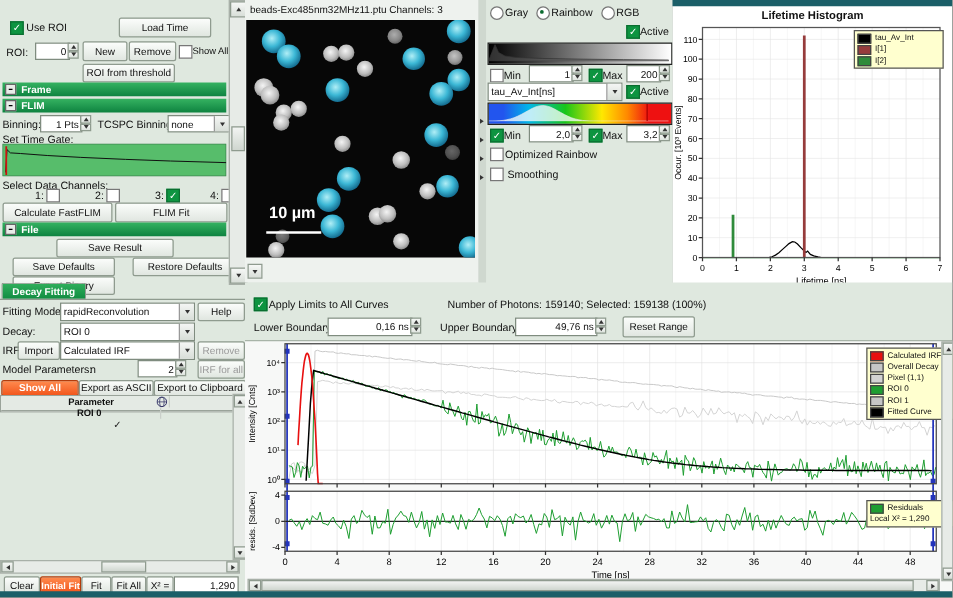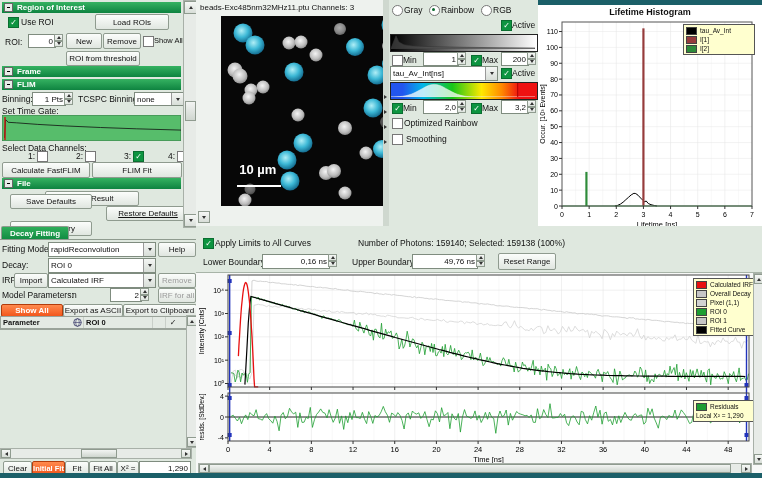--- a/index.html
+++ b/index.html
@@ -33,47 +33,43 @@
   .tri-d{width:0;height:0;border-left:2.5px solid transparent;border-right:2.5px solid transparent;border-top:3.5px solid #333;}
   .tri-l{width:0;height:0;border-top:2.5px solid transparent;border-bottom:2.5px solid transparent;border-right:3.5px solid #333;}
   .tri-r{width:0;height:0;border-top:2.5px solid transparent;border-bottom:2.5px solid transparent;border-left:3.5px solid #333;}
   .sb{position:absolute;background:#e7ebe7;border:1px solid #a8b0a8;}
   .sbbtn{position:absolute;background:linear-gradient(#f6f8f6,#d8ded8);border:1px solid #8f9b8f;display:flex;align-items:center;justify-content:center;}
   .thumb{position:absolute;background:linear-gradient(#f2f4f2,#cfd6cf);border:1px solid #8f9b8f;}
   .tab{position:absolute;height:13px;display:flex;align-items:center;justify-content:center;font-size:8px;
        border:1px solid #8f9b8f;border-bottom:none;border-radius:2px 2px 0 0;background:#d4dcd4;}
   .tab.on{background:linear-gradient(#2fae5b,#0f8a40);color:#fff;font-weight:bold;}
   .tbl{position:absolute;left:0;top:315px;width:186px;background:#fff;border:1px solid #9aa39a;}
-  .thead{position:relative;height:11px;background:#e4eae4;border-bottom:1px solid #9aa39a;font-size:7.5px;display:flex;align-items:center;}
+  .thead{position:relative;height:11px;background:#e4eae4;border-bottom:1px solid #9aa39a;font-size:7.5px;display:flex;align-items:center;flex-direction:column;}
   .tc1{width:80px;position:relative;height:100%;display:flex;align-items:center;border-right:1px solid #c9cfc9;font-size:7.5px;}
   .tc2{width:64px;position:relative;height:100%;display:flex;align-items:center;justify-content:flex-end;padding-right:2px;border-right:1px solid #c9cfc9;font-size:7.5px;}
   .tcs{width:12px;height:100%;display:flex;flex-direction:column;border-right:1px solid #c9cfc9;}
   .tck{width:14px;height:100%;display:flex;align-items:center;justify-content:center;font-size:8px;color:#222;}
   .bead{position:absolute;border-radius:50%;transform:translate(-50%,-50%);}
   .bead.cyan{background:radial-gradient(circle at 42% 38%,#b0eef6 0%,#3cb8d6 40%,#0f6387 78%,#073246 100%);}
   .bead.gray{background:radial-gradient(circle at 45% 40%,#f4f4f4 0%,#bdbdbd 50%,#6e6e6e 90%);}
   .legend{position:absolute;background:#ffffcf;border:1px solid #555;padding:1px 2px;font-size:6.5px;}
   .legend .lr{display:flex;align-items:center;gap:3px;height:9px;white-space:nowrap;}
   .legend .sw{width:9px;height:6px;border:1px solid #444;flex:0 0 auto;}
   .teal{background:#1b5f68;}
   svg text{font-family:"Liberation Sans",sans-serif;}
 </style>
 </head>
 <body>
 
 <div id="app">
 
   <div class="panel" style="left:0;top:0;width:183px;height:226px;border-right:1px solid #a8b4a8;">
-    <div class="ghdr" style="top:2px;">
-        <span class="ghbtn"></span>
-        <span>Region of Interest</span>
-      </div>
     <span class="cb on" style="left:8px;top:17px;">✓</span>
     <span class="lbl" style="left:21px;top:17px;">Use ROI</span>
-    <div class="btn" style="left:95px;top:14px;width:72px;height:14px;">Load ROIs</div>
+    <div class="btn" style="left:95px;top:14px;width:72px;height:14px;">Load Time</div>
     <span class="lbl" style="left:5px;top:37px;">ROI:</span>
     <div class="fld" style="left:28px;top:34px;width:24px;height:12px;">0</div>
     <div class="spn" style="left:54px;top:34px;">
         <i>
           <b class="tri-u"></b>
         </i>
         <i>
           <b class="tri-d"></b>
         </i>
       </div>
@@ -129,22 +125,22 @@
         <span class="cb" style="left: 177px; top: 0px;"></span>
       </div>
     <div class="btn" style="left:2px;top:162px;width:86px;height:14px;">Calculate FastFLIM</div>
     <div class="btn" style="left:92px;top:162px;width:88px;height:14px;">FLIM Fit</div>
 
     <div class="ghdr" style="top:178px;">
         <span class="ghbtn"></span>
         <span>File</span>
       </div>
     <div class="btn" style="left:45px;top:191px;width:92px;height:13px;">Save Result</div>
-    <div class="btn" style="left:10px;top:194px;width:80px;height:13px;">Save Defaults</div>
-    <div class="btn" style="left:106px;top:206px;width:82px;height:13px;text-decoration:underline;">Restore Defaults</div>
+    <div class="btn" style="left:10px;top:206px;width:80px;height:13px;">Save Defaults</div>
+    <div class="btn" style="left:106px;top:206px;width:82px;height:13px;">Restore Defaults</div>
     <div class="btn" style="left:10px;top:221px;width:80px;height:13px;">Export Binary</div>
   </div>
 
   <div class="sb" style="left:183px;top:0;width:13px;height:226px;">
     <div class="sbbtn" style="left:0;top:0;width:11px;height:11px;">
         <b class="tri-u"></b>
       </div>
     <div class="sbbtn" style="left:0;bottom:0;width:11px;height:11px;">
         <b class="tri-d"></b>
       </div>
@@ -238,21 +234,21 @@
     <div class="sbbtn" style="left:0;top:0;width:8px;height:8px;">
         <b class="tri-u"></b>
       </div>
     <div class="sbbtn" style="left:0;bottom:0;width:8px;height:8px;">
         <b class="tri-d"></b>
       </div>
   </div>
 
   <div class="panel" style="left:196px;top:0;width:187px;height:226px;background:#eef2ee;border-right:1px solid #a8b4a8;">
     <div class="lbl" style="left:4px;top:3px;font-size:8px;">beads-Exc485nm32MHz11.ptu Channels: 3</div>
-    <div class="abs" style="left:1px;top:16px;width:183px;height:190px;background:#070707;overflow:hidden;margin-left:24px;">
+    <div class="abs" style="left:1px;top:16px;width:183px;height:190px;background:#070707;overflow:hidden;">
       <div id="beadLayer" class="abs" style="left:0;top:0;right:0;bottom:0;">
           <div class="bead gray" style="left: 37%; top: 14%; width: 13px; height: 13px;"></div>
           <div class="bead gray" style="left: 43.5%; top: 13.5%; width: 13px; height: 13px;"></div>
           <div class="bead gray" style="left: 52%; top: 20.5%; width: 13px; height: 13px;"></div>
           <div class="bead gray" style="left: 91.5%; top: 16%; width: 12px; height: 12px; opacity: 0.8;"></div>
           <div class="bead gray" style="left: 65%; top: 7%; width: 12px; height: 12px; opacity: 0.7;"></div>
           <div class="bead gray" style="left: 7.5%; top: 28.5%; width: 15px; height: 15px;"></div>
           <div class="bead gray" style="left: 10.5%; top: 31.5%; width: 15px; height: 15px;"></div>
           <div class="bead gray" style="left: 16.5%; top: 39%; width: 13px; height: 13px;"></div>
           <div class="bead gray" style="left: 23%; top: 37.5%; width: 13px; height: 13px;"></div>

